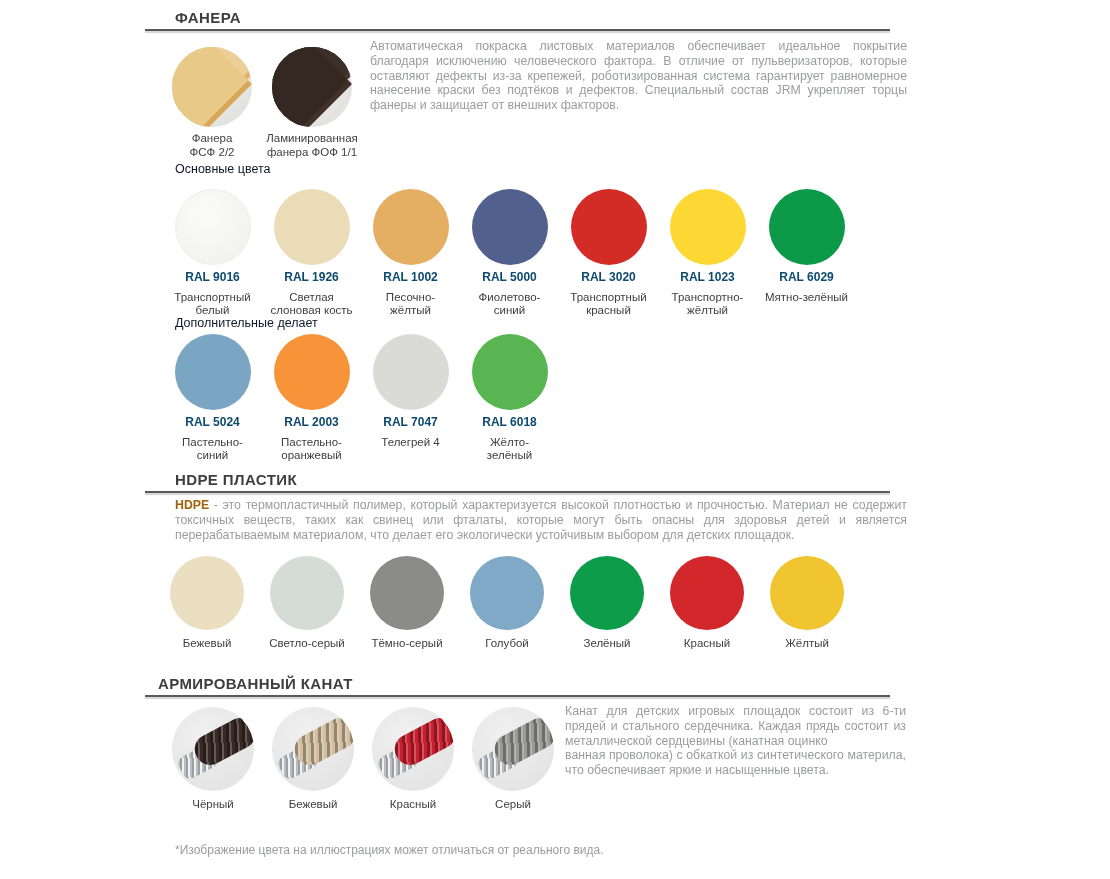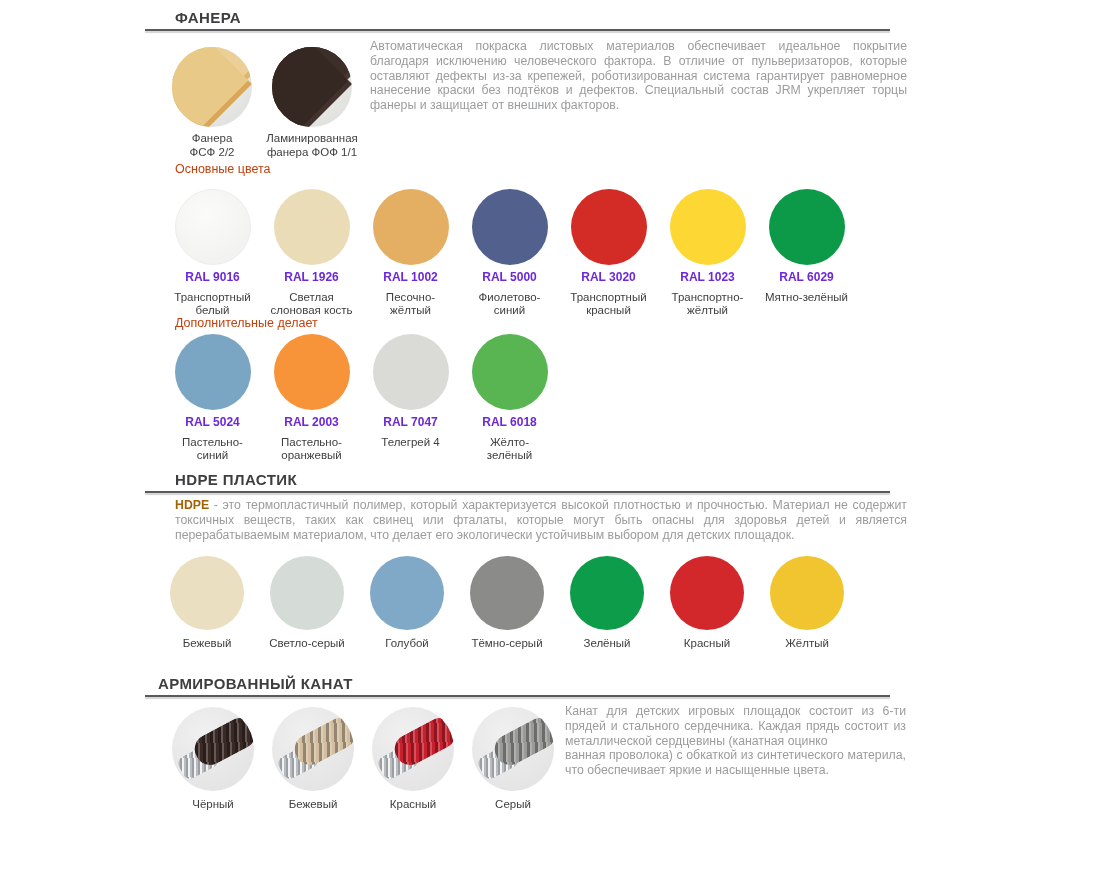--- a/index.html
+++ b/index.html
@@ -14,31 +14,31 @@
   }
   .rule {
     position:absolute; left:145px; width:745px; height:2px; background:#58595b;
     box-shadow:0 2px 1px rgba(130,130,130,0.35);
   }
   .para {
     position:absolute; font-size:12.3px; line-height:14.8px; color:#9b9c9e;
     text-align:justify; white-space:pre-line;
   }
   .para .lead { color:#a16207; font-weight:bold; }
-  .subhead { position:absolute; font-size:12.5px; color:#c2410c; }
+  .subhead { position:absolute; font-size:12.5px; color:#0f172a; }
   .footnote { position:absolute; left:175px; top:843px; font-size:12px; color:#9b9c9e; }
 
   
   .row { position:absolute; display:flex; }
   .swatch { width:99px; text-align:center; }
   .swatch-wide { width:100px; text-align:center; }
   .dot { width:76px; height:76px; border-radius:50%; margin:0 auto; }
   .dot.white { border:1px solid #ededeb; background-image:radial-gradient(circle at 40% 32%, #fbfbfa, #f2f2f0 75%); }
   .dot-sm { width:74px; height:74px; border-radius:50%; margin:0 auto; }
-  .code { margin-top:5px; font-size:12px; font-weight:bold; color:#6d28d9; }
+  .code { margin-top:5px; font-size:12px; font-weight:bold; color:#0c4a6e; }
   .cname { margin-top:7px; font-size:11.5px; line-height:13px; color:#3e3e40; white-space:pre-line; }
   .hname { margin-top:7px; font-size:11.5px; color:#3e3e40; }
 
   
   .figcol { position:absolute; width:100px; text-align:center; }
   .ply-circle {
     position:relative; width:80px; height:80px; border-radius:50%; margin:0 auto;
     overflow:hidden; background:radial-gradient(circle at 35% 30%, #f4f4f3, #e2e2e1 75%);
   }
   .ply-board { position:absolute; width:86px; height:86px; transform:rotate(45deg); }
@@ -182,28 +182,28 @@
   <div class="row" style="left:157px; top:556px;">
     <div class="swatch-wide">
       <div class="dot-sm" style="background-color: rgb(235, 223, 193);"></div>
       <div class="hname">Бежевый</div>
     </div>
     <div class="swatch-wide">
       <div class="dot-sm" style="background-color: rgb(213, 220, 216);"></div>
       <div class="hname">Светло-серый</div>
     </div>
     <div class="swatch-wide">
+      <div class="dot-sm" style="background-color: rgb(139, 139, 137);"></div>
+      <div class="hname">Тёмно-серый</div>
+    </div>
+    <div class="swatch-wide">
       <div class="dot-sm" style="background-color: rgb(127, 169, 199);"></div>
       <div class="hname">Голубой</div>
     </div>
     <div class="swatch-wide">
-      <div class="dot-sm" style="background-color: rgb(139, 139, 137);"></div>
-      <div class="hname">Тёмно-серый</div>
-    </div>
-    <div class="swatch-wide">
       <div class="dot-sm" style="background-color: rgb(13, 156, 74);"></div>
       <div class="hname">Зелёный</div>
     </div>
     <div class="swatch-wide">
       <div class="dot-sm" style="background-color: rgb(210, 40, 43);"></div>
       <div class="hname">Красный</div>
     </div>
     <div class="swatch-wide">
       <div class="dot-sm" style="background-color: rgb(240, 197, 47);"></div>
       <div class="hname">Жёлтый</div>
@@ -240,14 +240,15 @@
         <div class="rope-metal"></div>
         <div class="rope-body" style="background-color: rgb(154, 154, 152);"></div>
       </div>
       <div class="hname">Серый</div>
     </div>
   </div>
 
   <p class="para" style="left:565px; top:704px; width:341px;">Канат для детских игровых площадок состоит из 6-ти прядей и стального сердечника. Каждая прядь состоит из металлической сердцевины (канатная оцинко
 ванная проволока) с обкаткой из синтетического материла, что обеспечивает яркие и насыщенные цвета.</p>
 
+  <div class="footnote">*Изображение цвета на иллюстрациях может отличаться от реального вида.</div>
 
 </div>
 
 </body></html>

